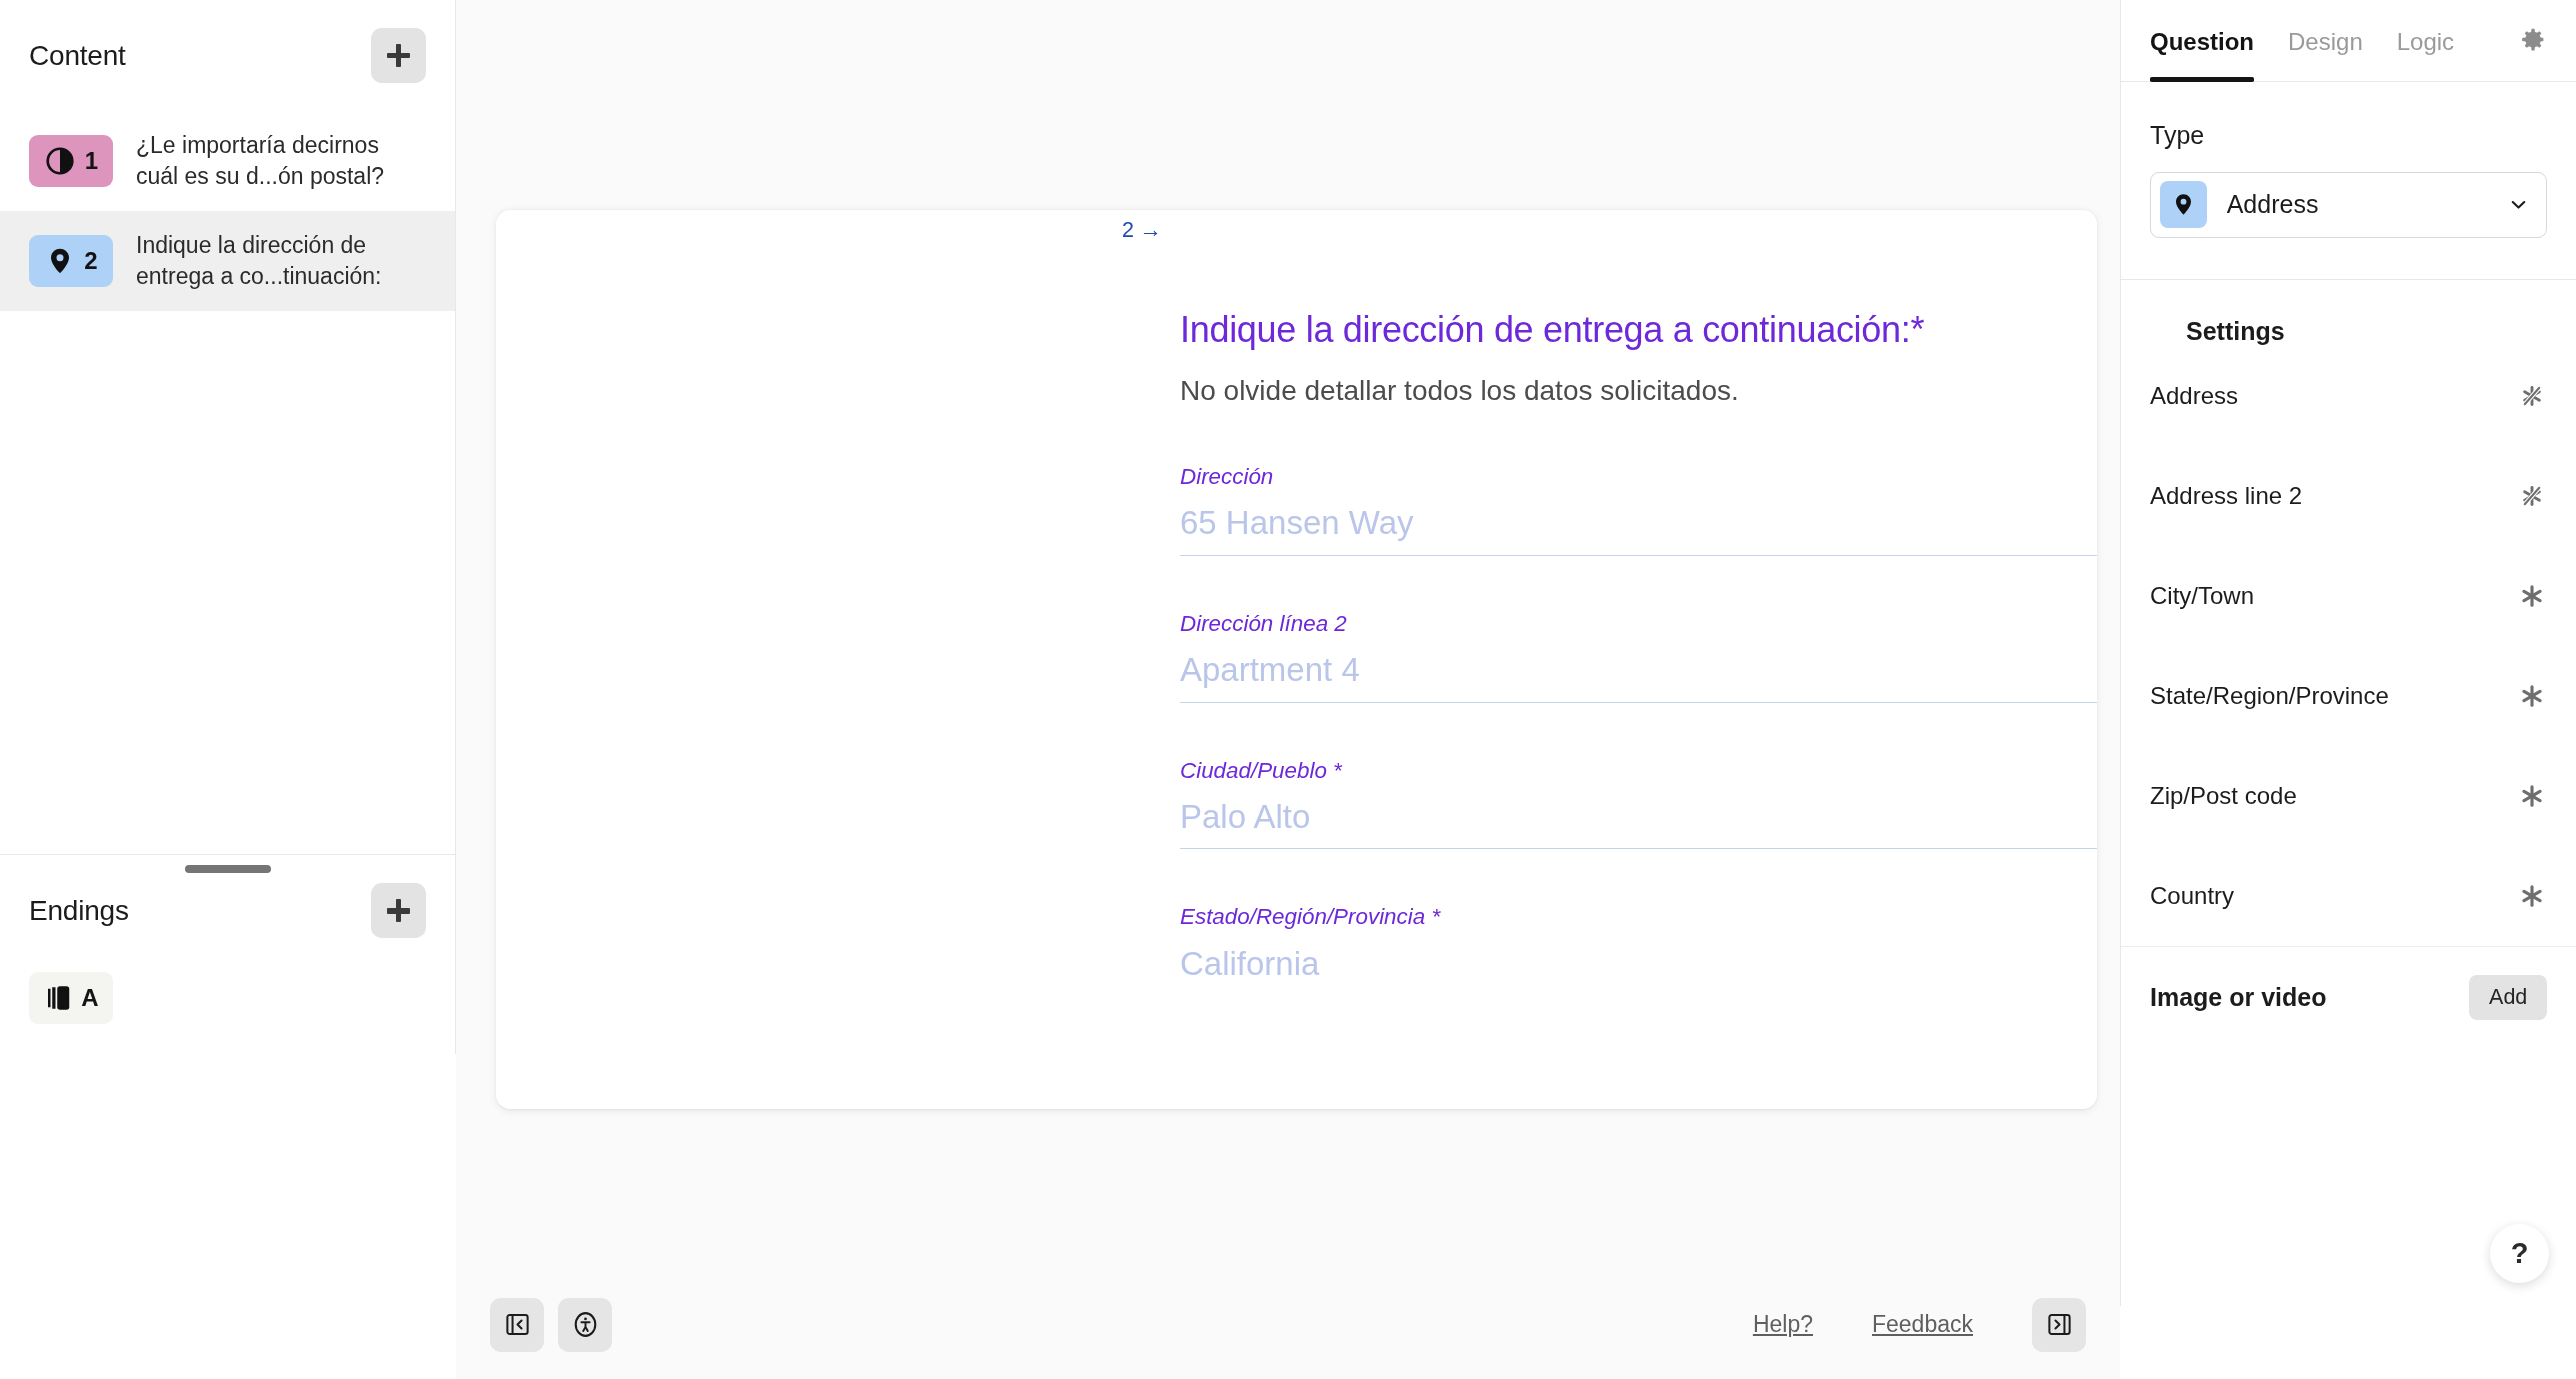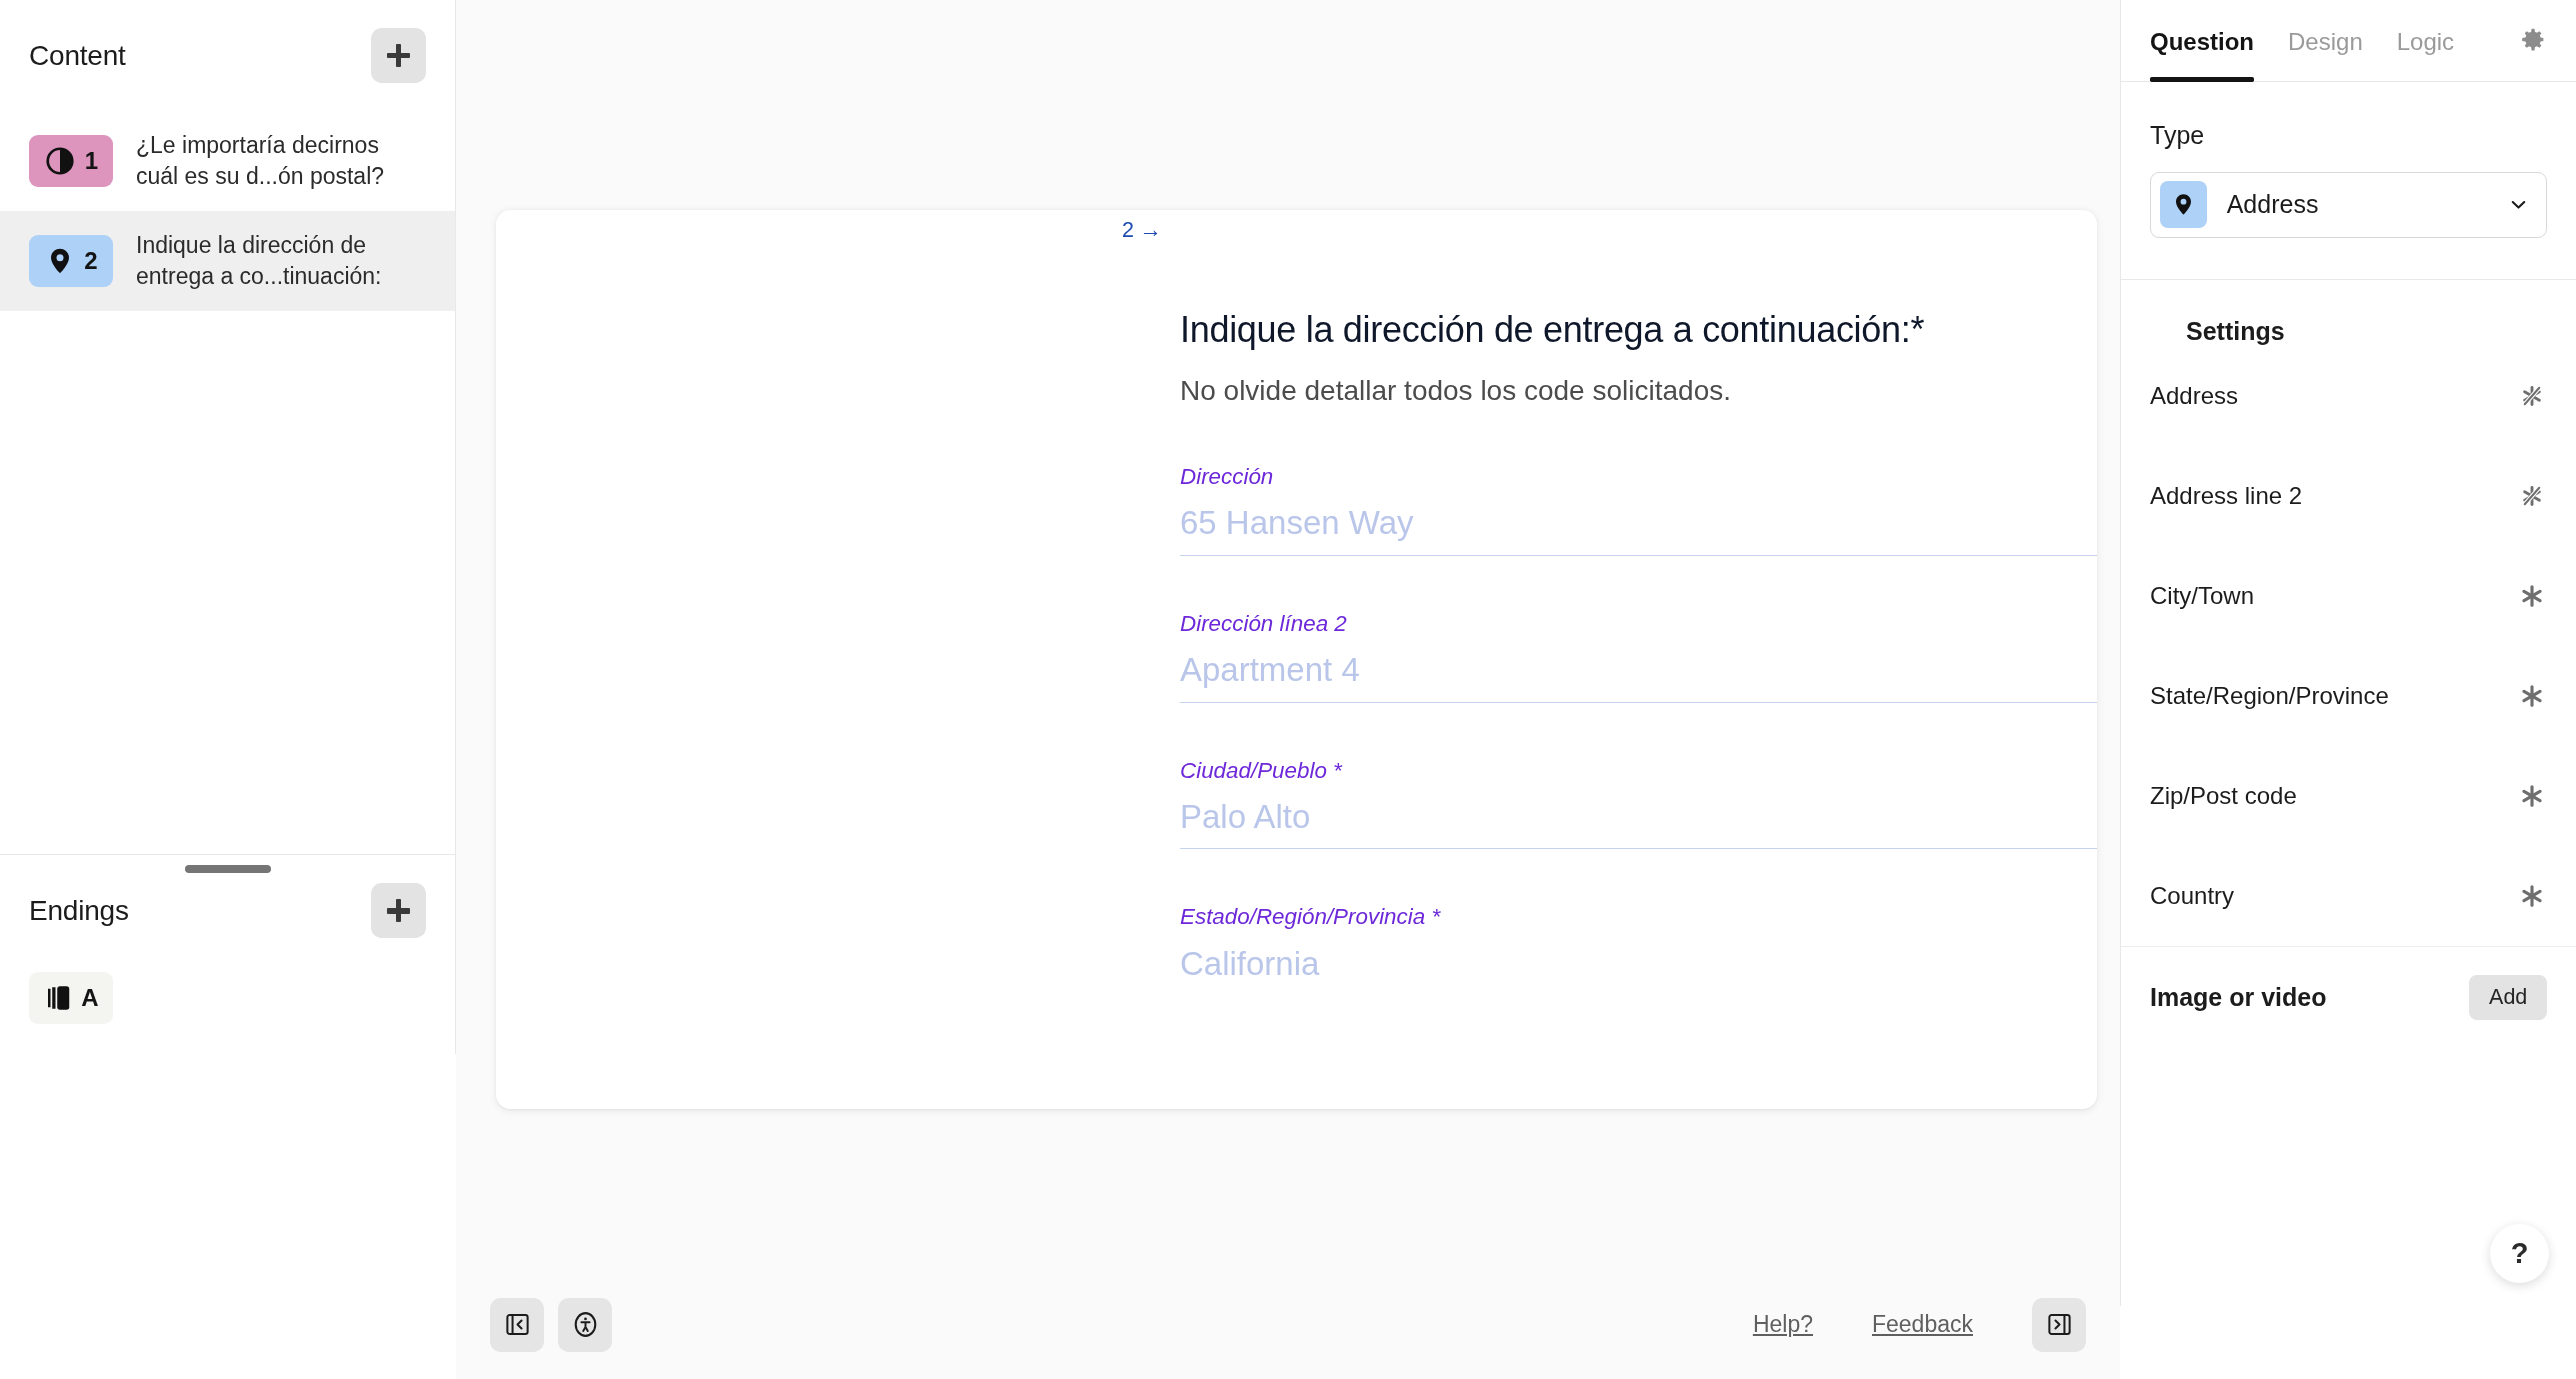--- a/index.html
+++ b/index.html
@@ -134,21 +134,21 @@
     left: 626px;
     top: 0;
     display: flex; align-items: center; gap: 5.4px;
     color: #1c4ab0; font-size: 21.5px;
     padding-top: 8px;
   }
   .q-arrow { font-size: 22.4px; line-height: 1; }
   .q-body { margin-left: 684px; padding-right: 107px; }
   .q-title {
     font-size: 36px;
-    color: #0f172a;
+    color: #6d28d9;
     font-weight: 400;
     line-height: 1.2;
     letter-spacing: -0.3px;
   }
   .q-desc {
     margin-top: 21.5px;
     font-size: 28px;
     color: #4c4c4c;
     line-height: 1.3;
     font-weight: 400;
@@ -379,21 +379,21 @@
     <div class="card">
       <div class="card-inner">
 
         <div class="q-num">
           <span>2</span>
           <span class="q-arrow">→</span>
         </div>
 
         <div class="q-body">
           <div class="q-title">Indique la dirección de entrega a continuación:*</div>
-          <div class="q-desc">No olvide detallar todos los code solicitados.</div>
+          <div class="q-desc">No olvide detallar todos los datos solicitados.</div>
 
           <div class="field">
             <div class="field-label">Dirección</div>
             <div class="field-input">65 Hansen Way</div>
           </div>
 
           <div class="field">
             <div class="field-label">Dirección línea 2</div>
             <div class="field-input">Apartment 4</div>
           </div>

